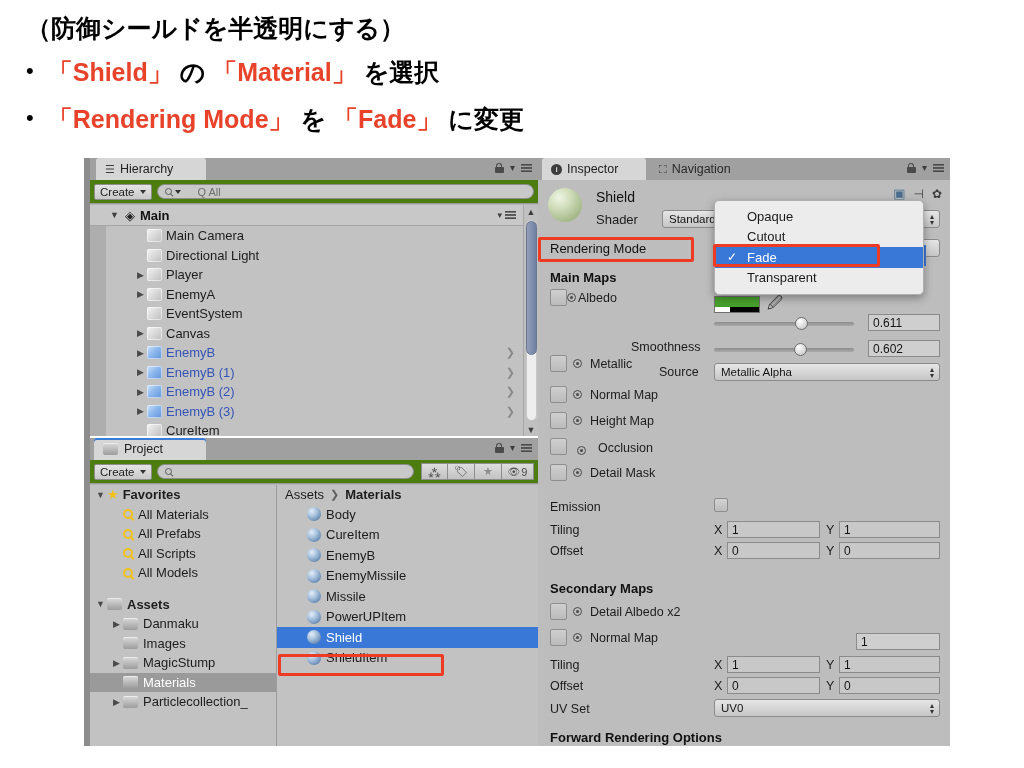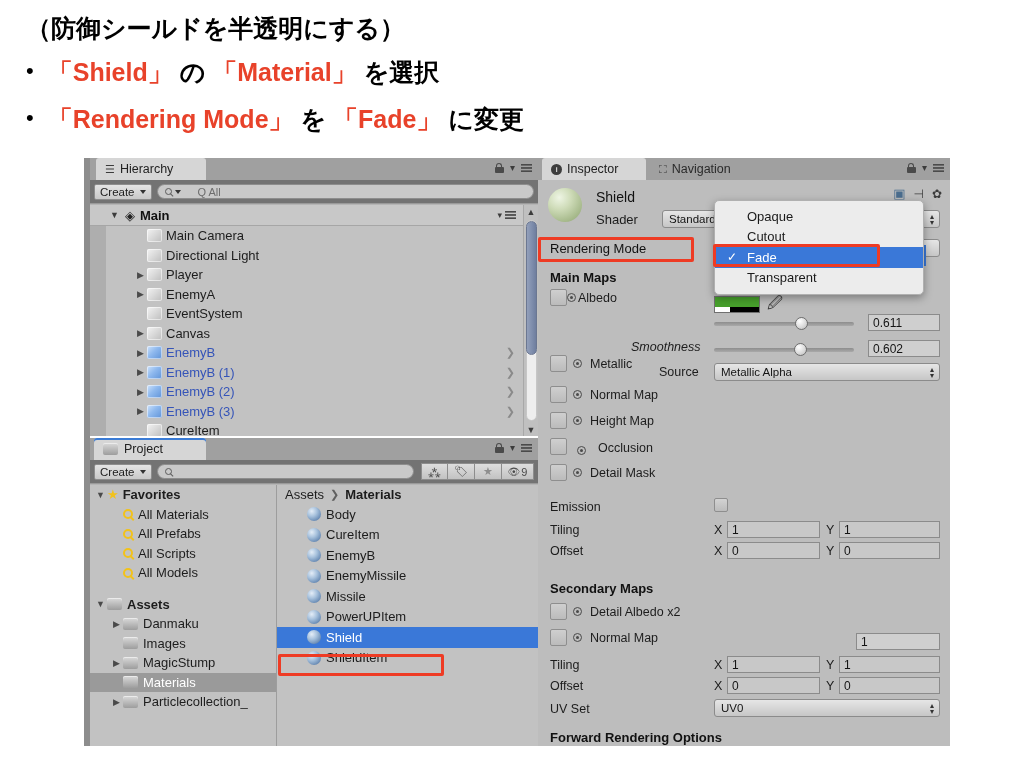--- a/index.html
+++ b/index.html
@@ -40,21 +40,21 @@
     display: flex; align-items: center; gap: 5px;
     padding: 0 12px 0 9px;
     font-size: 12.5px; color: #222;
     background: #d6d6d6;
     border-top-left-radius: 3px; border-top-right-radius: 3px;
   }
   .tab.inactive { background: transparent; color: #2a2a2a; }
   .tab.focused { box-shadow: inset 0 2px 0 #3a7bd5; }
   .tab-icons { position: absolute; right: 6px; top: 4px; display: flex; align-items: center; gap: 6px; }
 
-  .toolrow { position: absolute; left: 0; right: 0; height: 24px; background: #737373;
+  .toolrow { position: absolute; left: 0; right: 0; height: 24px; background: #4d7c0f;
              border-bottom: 1px solid #9a9a9a; display: flex; align-items: center; padding: 0 4px; gap: 5px; }
   .btn-create {
     height: 16px; background: linear-gradient(#e4e4e4,#c9c9c9);
     border: 1px solid #8d8d8d; border-radius: 2px;
     font-size: 11.5px; color: #1c1c1c; display: flex; align-items: center;
     padding: 0 5px; gap: 5px;
   }
   .caret-down { width:0;height:0;border-left:3.5px solid transparent;border-right:3.5px solid transparent;border-top:4px solid #333; }
   .searchbox {
     height: 15px; border: 1px solid #8d8d8d; border-radius: 8px;
@@ -513,21 +513,21 @@
 
     <div style="position:absolute;left:176px;top:164px;width:140px;">
       <div class="slider-track">
           <div class="slider-knob" style="left:58%;"></div>
         </div>
     </div>
     <div class="field white" style="position:absolute;left:330px;top:156px;width:72px;">
       <span>0.611</span>
     </div>
 
-    <div class="insp-label" style="position:absolute;left:93px;top:182px;font-style:italic;">Smoothness</div>
+    <div class="insp-label" style="position:absolute;left:93px;top:182px;">Smoothness</div>
     <div style="position:absolute;left:176px;top:190px;width:140px;">
       <div class="slider-track">
           <div class="slider-knob" style="left:57%;"></div>
         </div>
     </div>
     <div class="field white" style="position:absolute;left:330px;top:182px;width:72px;">
       <span>0.602</span>
     </div>
 
     <div class="insp-label" style="position:absolute;left:121px;top:207px;">Source</div>

